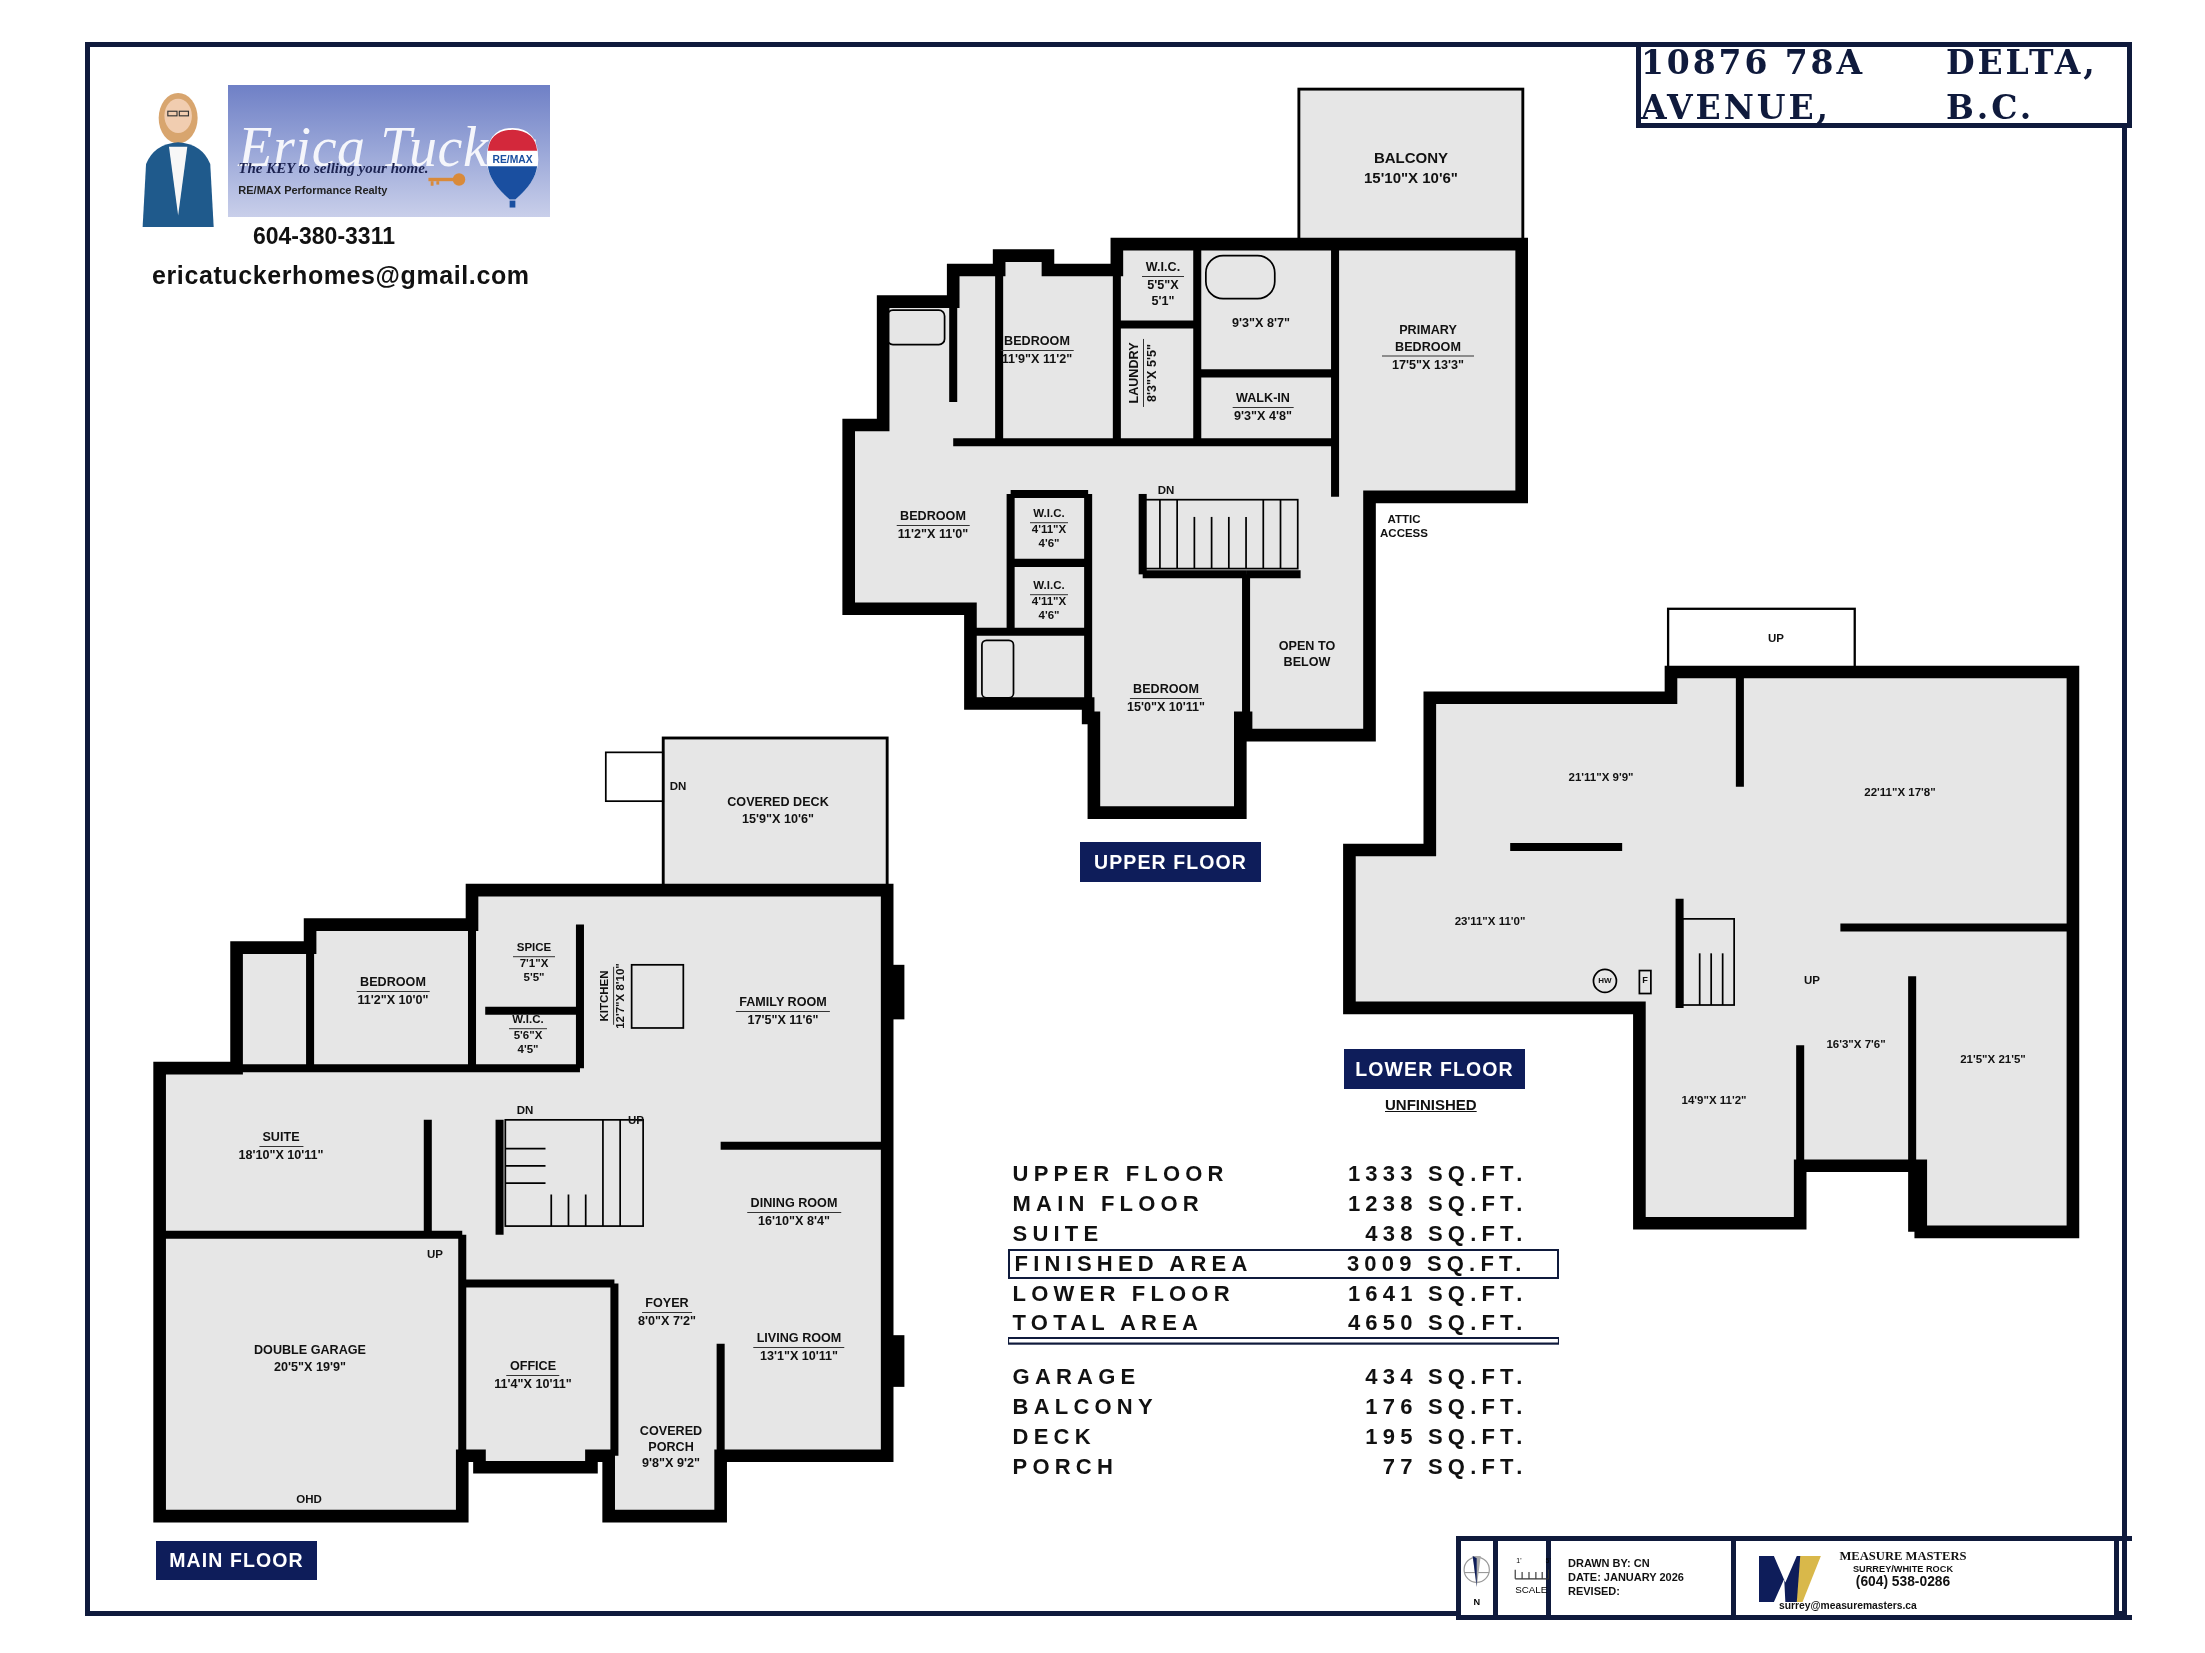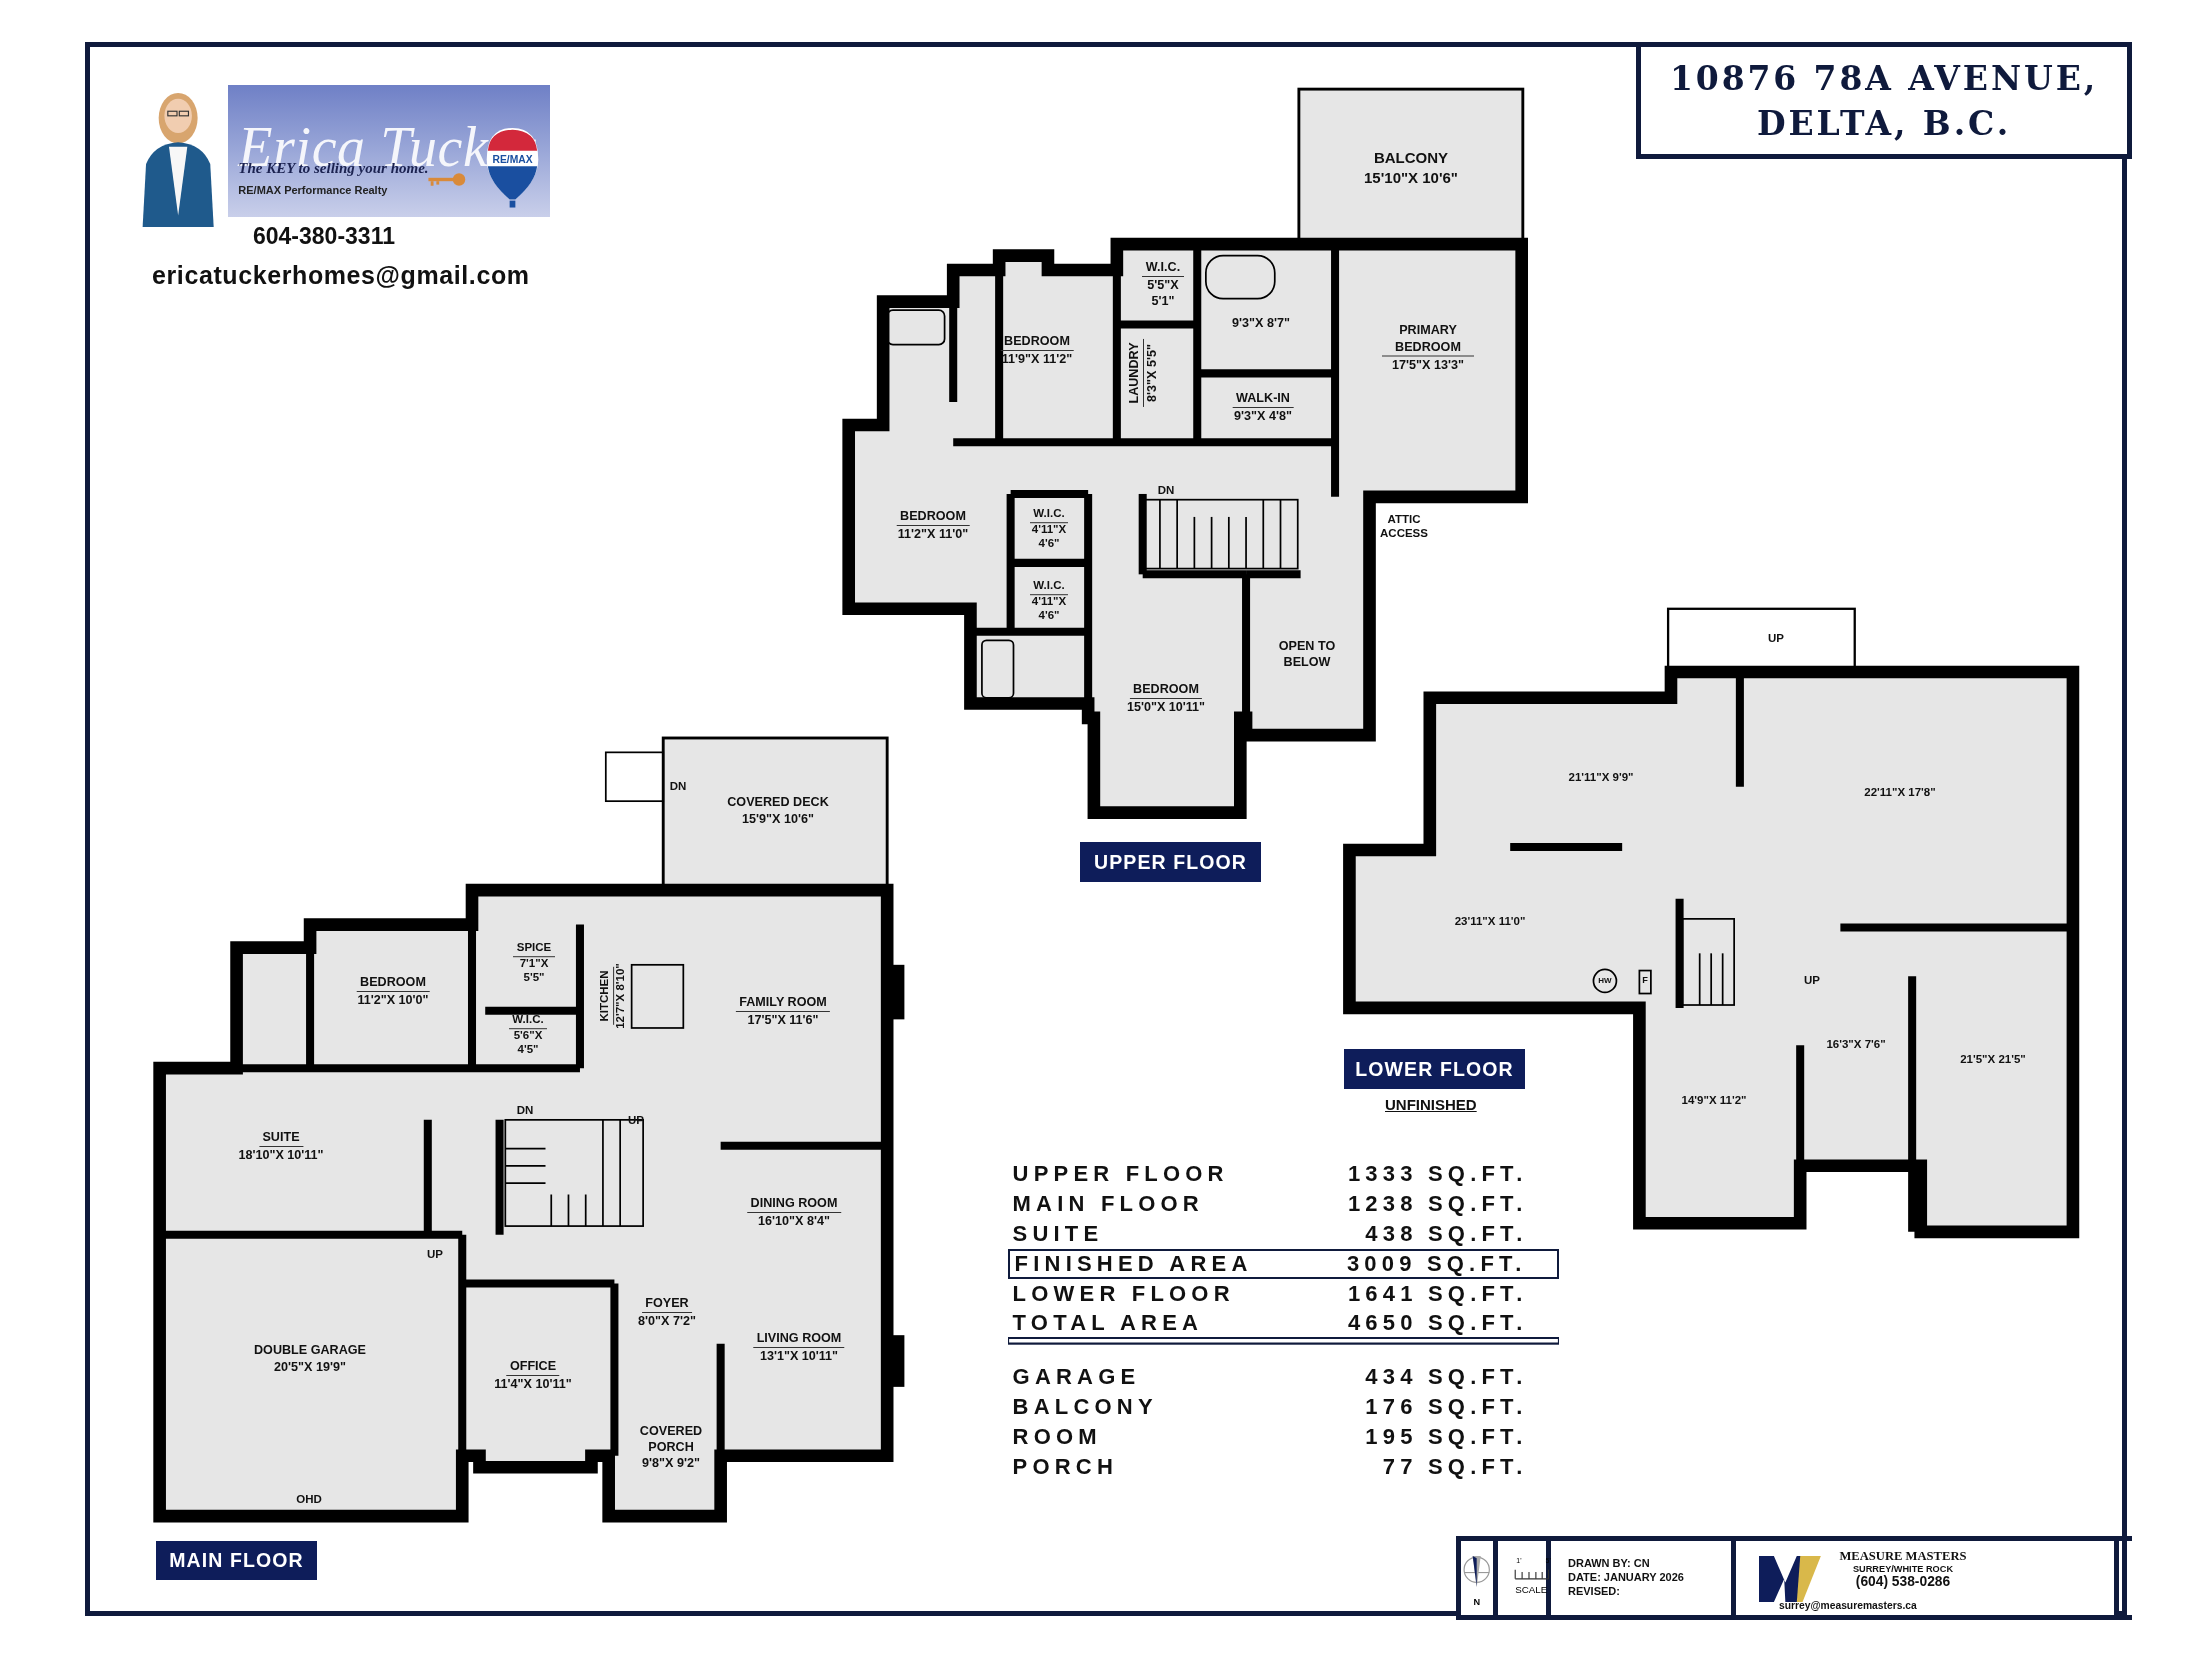--- a/index.html
+++ b/index.html
@@ -1,21 +1,21 @@
 <!DOCTYPE html>
 <html style="font-size:9.2px"><head>
 <meta charset="utf-8">
 <style>
   html, body { margin:0; padding:0; background:#ffffff; }
   body { width:2205px; height:1654px; position:relative; overflow:hidden;
          font-family:"Liberation Sans", "DejaVu Sans", sans-serif; color:#111; }
   .abs { position:absolute; }
   .frame { left:85px; top:42px; width:2042px; height:1574px; border:5.2px solid #0f1a3c; box-sizing:border-box; }
-  .title-box { left:1636px; top:42px; width:496px; height:117px; border:5.2px solid #0f1a3c; box-sizing:border-box;
-               display:flex; flex-direction:column; align-items:center; justify-content:center; background:#fff; }
+  .title-box { left:1636px; top:42px; width:496px; height:86px; border:5.2px solid #0f1a3c; box-sizing:border-box;
+               display:flex; flex-direction:row; align-items:center; justify-content:center; background:#fff; }
   .title-line { font-family:"DejaVu Serif","Liberation Serif",serif; font-weight:bold; font-size:33px; letter-spacing:2.9px; color:#0f1a3c; line-height:45px; }
   .agent-photo { left:131px; top:78px; width:92px; height:149px; }
   .banner { left:228px; top:85px; width:322px; height:132px;
             background:linear-gradient(180deg,#6f80c6 0%,#9aa7d8 50%,#c9cfea 100%); }
   .banner-name { left:10.3px; top:30px; font-family:"Liberation Serif",serif; font-style:italic; font-size:56px; color:#f5f6fb; letter-spacing:0.6px; }
   .banner-slogan { left:10.3px; top:75px; font-family:"Liberation Serif",serif; font-style:italic; font-weight:bold; font-size:15px; color:#1b2250; }
   .banner-brokerage { left:10.3px; top:99px; font-size:11px; font-weight:bold; color:#222; }
   .banner-key { left:198px; top:86px; width:40px; height:17px; }
   .banner-balloon { left:253px; top:40px; width:63px; height:86px; }
   .agent-phone { left:253px; top:223px; font-size:23px; font-weight:bold; }
@@ -301,21 +301,21 @@
     <span class="lbl">GARAGE</span>
       <span class="val">434</span>
       <span class="unit">SQ.FT.</span>
   </div>
   <div class="area-row">
     <span class="lbl">BALCONY</span>
       <span class="val">176</span>
       <span class="unit">SQ.FT.</span>
   </div>
   <div class="area-row">
-    <span class="lbl">ROOM</span>
+    <span class="lbl">DECK</span>
       <span class="val">195</span>
       <span class="unit">SQ.FT.</span>
   </div>
   <div class="area-row">
     <span class="lbl">PORCH</span>
       <span class="val">77</span>
       <span class="unit">SQ.FT.</span>
   </div>
 </div>
 

